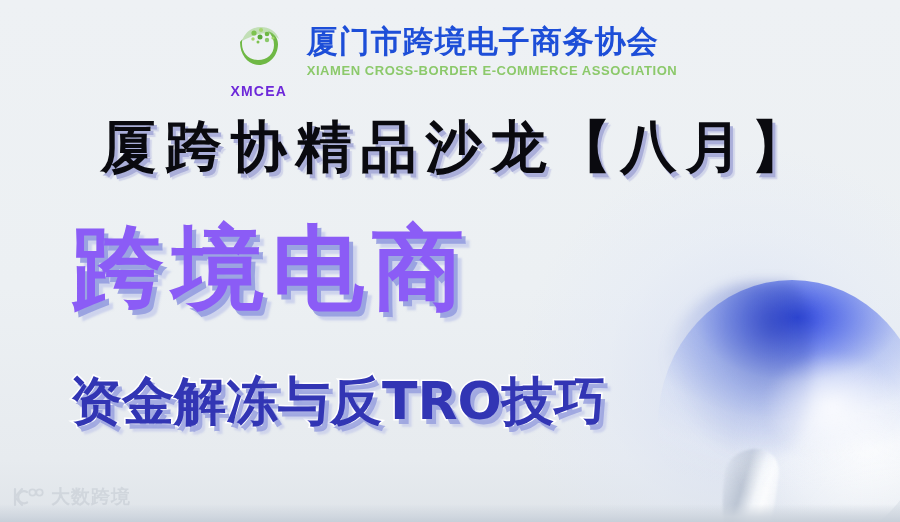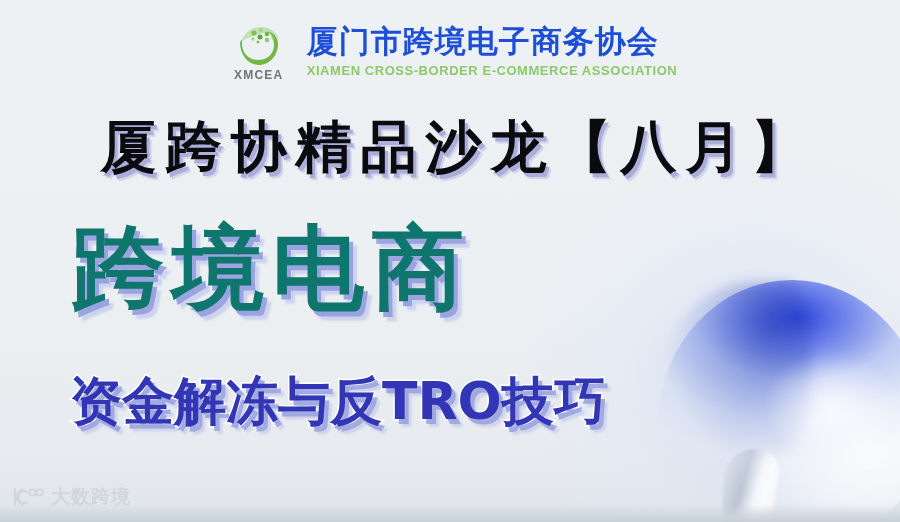--- a/index.html
+++ b/index.html
@@ -100,25 +100,25 @@
     gap: 12px;
   }
   .assoc-mark {
     width: 72px;
     display: flex;
     flex-direction: column;
     align-items: center;
   }
   .assoc-mark svg { display: block; }
   .assoc-abbr {
-    font-size: 12px;
+    font-size: 14px;
     font-weight: 700;
     letter-spacing: 1.2px;
-    color: #737373;
-    margin-top: 0;
+    color: #6d28d9;
+    margin-top: 15px;
     font-family: "Liberation Sans", sans-serif;
   }
   .assoc-text { padding-top: 2px; }
   .assoc-cn {
     font-size: 31px;
     font-weight: 700;
     color: #1d4ed8;
     letter-spacing: 1px;
     line-height: 1.15;
     font-family: "DejaVu Sans", "Liberation Sans", sans-serif;
@@ -148,21 +148,21 @@
       3px 4px 0 rgba(168,172,216,0.95),
       5px 6px 1px rgba(186,190,226,0.55);
   }
 
   
   .line-big {
     position: absolute;
     left: 72px; top: 218px;
     font-size: 92px;
     font-weight: 700;
-    color: #0f766e;
+    color: #8b5cf6;
     letter-spacing: 8px;
     line-height: 1.1;
     white-space: nowrap;
     font-family: "DejaVu Sans", "Liberation Sans", sans-serif;
     text-shadow:
       4px 5px 0 rgba(150,158,224,0.92),
       8px 9px 2px rgba(176,183,232,0.50);
   }
 
   

